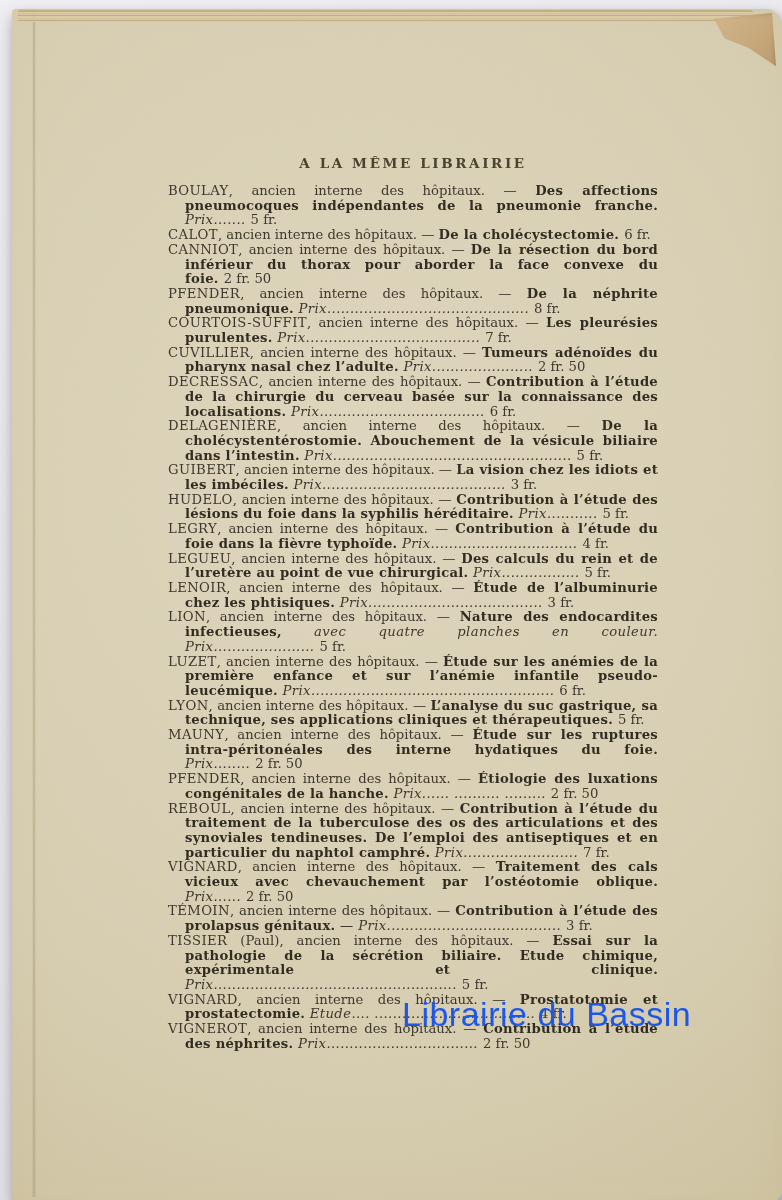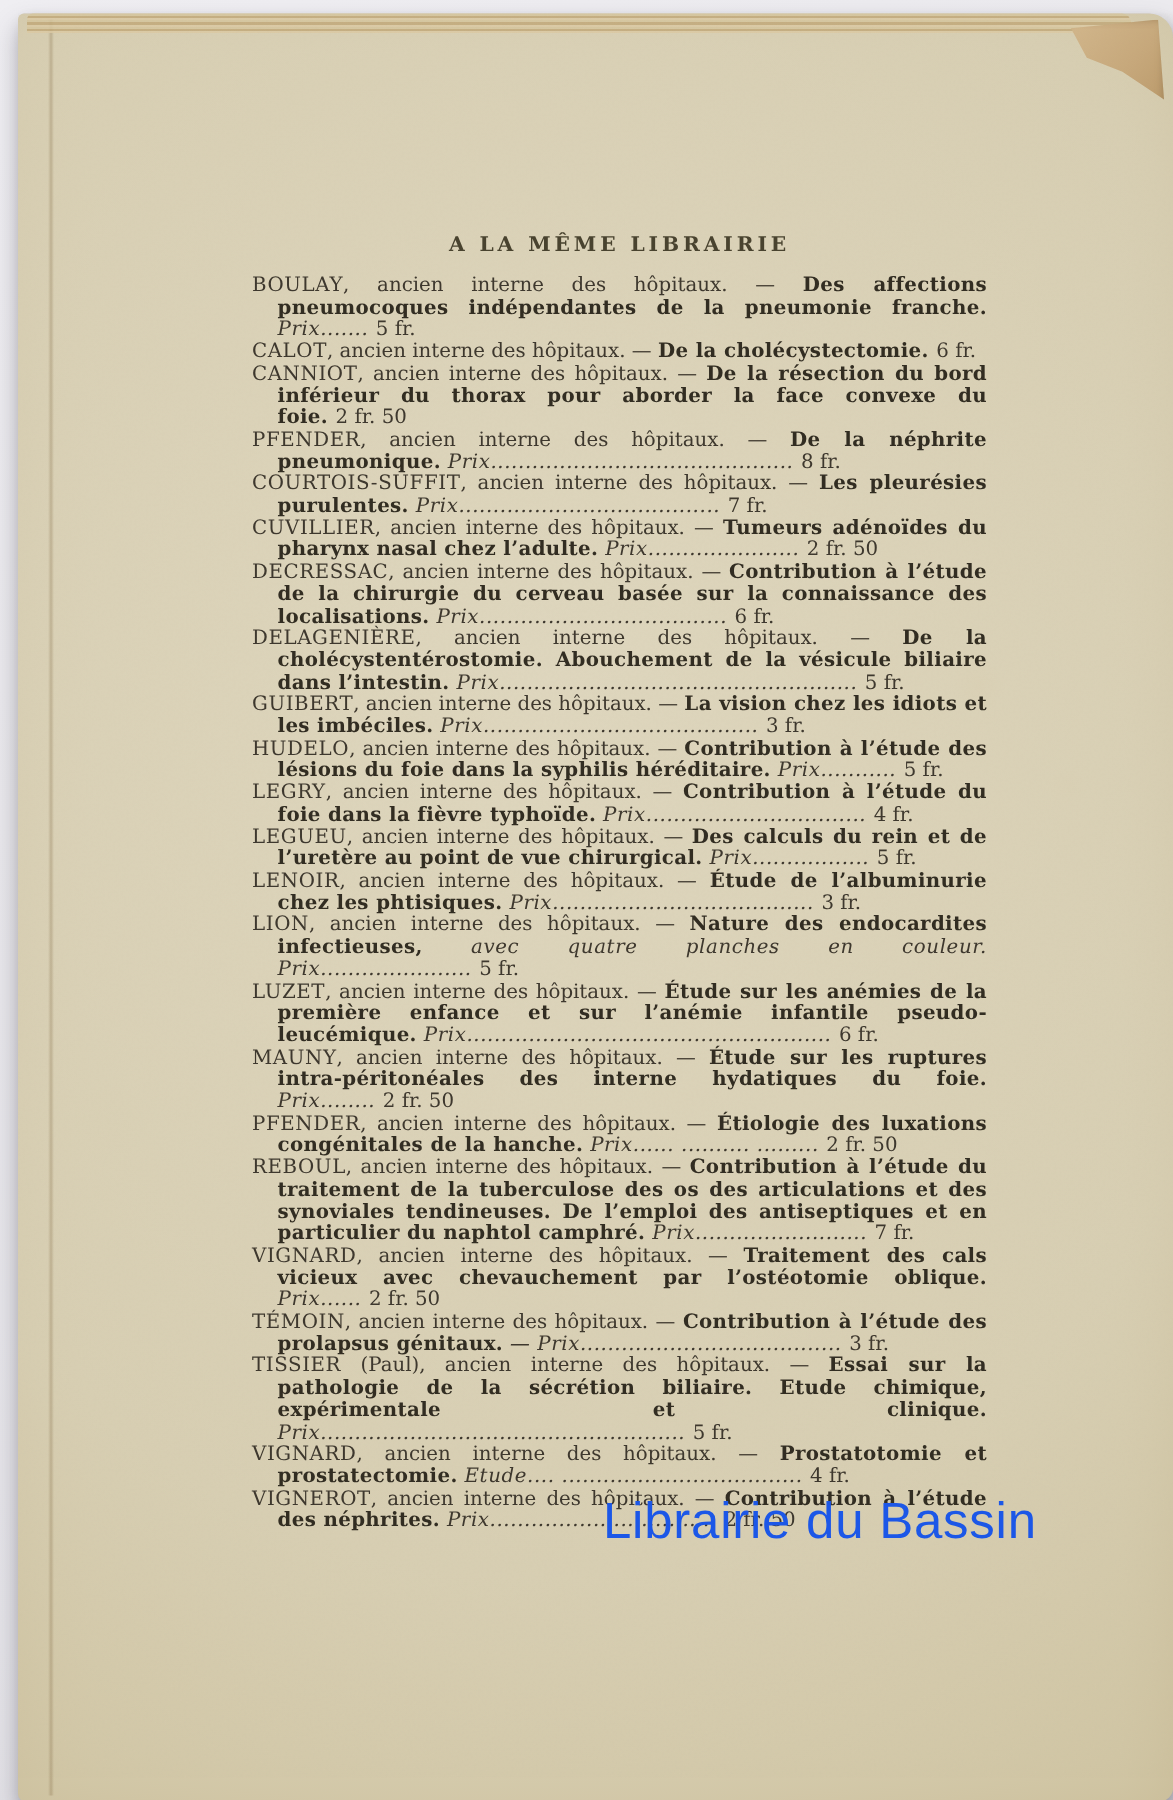--- a/index.html
+++ b/index.html
@@ -109,20 +109,21 @@
           <div class="entry"><span class="author">CUVILLIER</span><span class="role">, ancien interne des hôpitaux. — </span><span class="title">Tumeurs adénoïdes du pharynx nasal chez l’adulte.</span><span class="tail"> Prix......................</span><span class="price">2 fr. 50</span></div>
           <div class="entry"><span class="author">DECRESSAC</span><span class="role">, ancien interne des hôpitaux. — </span><span class="title">Contribution à l’étude de la chirurgie du cerveau basée sur la connaissance des localisations.</span><span class="tail"> Prix....................................</span><span class="price">6 fr.</span></div>
           <div class="entry"><span class="author">DELAGENIÈRE</span><span class="role">, ancien interne des hôpitaux. — </span><span class="title">De la cholécystentérostomie. Abouchement de la vésicule biliaire dans l’intestin.</span><span class="tail"> Prix....................................................</span><span class="price">5 fr.</span></div>
           <div class="entry"><span class="author">GUIBERT</span><span class="role">, ancien interne des hôpitaux. — </span><span class="title">La vision chez les idiots et les imbéciles.</span><span class="tail"> Prix........................................</span><span class="price">3 fr.</span></div>
           <div class="entry"><span class="author">HUDELO</span><span class="role">, ancien interne des hôpitaux. — </span><span class="title">Contribution à l’étude des lésions du foie dans la syphilis héréditaire.</span><span class="tail"> Prix...........</span><span class="price">5 fr.</span></div>
           <div class="entry"><span class="author">LEGRY</span><span class="role">, ancien interne des hôpitaux. — </span><span class="title">Contribution à l’étude du foie dans la fièvre typhoïde.</span><span class="tail"> Prix................................</span><span class="price">4 fr.</span></div>
           <div class="entry"><span class="author">LEGUEU</span><span class="role">, ancien interne des hôpitaux. — </span><span class="title">Des calculs du rein et de l’uretère au point de vue chirurgical.</span><span class="tail"> Prix.................</span><span class="price">5 fr.</span></div>
           <div class="entry"><span class="author">LENOIR</span><span class="role">, ancien interne des hôpitaux. — </span><span class="title">Étude de l’albuminurie chez les phtisiques.</span><span class="tail"> Prix......................................</span><span class="price">3 fr.</span></div>
           <div class="entry"><span class="author">LION</span><span class="role">, ancien interne des hôpitaux. — </span><span class="title">Nature des endocardites infectieuses,</span><span class="tail"> avec quatre planches en couleur. Prix......................</span><span class="price">5 fr.</span></div>
           <div class="entry"><span class="author">LUZET</span><span class="role">, ancien interne des hôpitaux. — </span><span class="title">Étude sur les anémies de la première enfance et sur l’anémie infantile pseudo-leucémique.</span><span class="tail"> Prix.....................................................</span><span class="price">6 fr.</span></div>
+          <div class="entry"><span class="author">LYON</span><span class="role">, ancien interne des hôpitaux. — </span><span class="title">L’analyse du suc gastrique, sa technique, ses applications cliniques et thérapeutiques.</span><span class="tail"></span><span class="price">5 fr.</span></div>
           <div class="entry"><span class="author">MAUNY</span><span class="role">, ancien interne des hôpitaux. — </span><span class="title">Étude sur les ruptures intra-péritonéales des interne hydatiques du foie.</span><span class="tail"> Prix........</span><span class="price">2 fr. 50</span></div>
           <div class="entry"><span class="author">PFENDER</span><span class="role">, ancien interne des hôpitaux. — </span><span class="title">Étiologie des luxations congénitales de la hanche.</span><span class="tail"> Prix...... .......... .........</span><span class="price">2 fr. 50</span></div>
           <div class="entry"><span class="author">REBOUL</span><span class="role">, ancien interne des hôpitaux. — </span><span class="title">Contribution à l’étude du traitement de la tuberculose des os des articulations et des synoviales tendineuses. De l’emploi des antiseptiques et en particulier du naphtol camphré.</span><span class="tail"> Prix.........................</span><span class="price">7 fr.</span></div>
           <div class="entry"><span class="author">VIGNARD</span><span class="role">, ancien interne des hôpitaux. — </span><span class="title">Traitement des cals vicieux avec chevauchement par l’ostéotomie oblique.</span><span class="tail"> Prix......</span><span class="price">2 fr. 50</span></div>
           <div class="entry"><span class="author">TÉMOIN</span><span class="role">, ancien interne des hôpitaux. — </span><span class="title">Contribution à l’étude des prolapsus génitaux.</span><span class="tail"> — Prix......................................</span><span class="price">3 fr.</span></div>
           <div class="entry"><span class="author">TISSIER</span><span class="role"> (Paul), ancien interne des hôpitaux. — </span><span class="title">Essai sur la pathologie de la sécrétion biliaire. Etude chimique, expérimentale et clinique.</span><span class="tail"> Prix.....................................................</span><span class="price">5 fr.</span></div>
           <div class="entry"><span class="author">VIGNARD</span><span class="role">, ancien interne des hôpitaux. — </span><span class="title">Prostatotomie et prostatectomie.</span><span class="tail"> Etude.... ...................................</span><span class="price">4 fr.</span></div>
           <div class="entry"><span class="author">VIGNEROT</span><span class="role">, ancien interne des hôpitaux. — </span><span class="title">Contribution à l’étude des néphrites.</span><span class="tail"> Prix.................................</span><span class="price">2 fr. 50</span></div>
         </div>
     </div>

